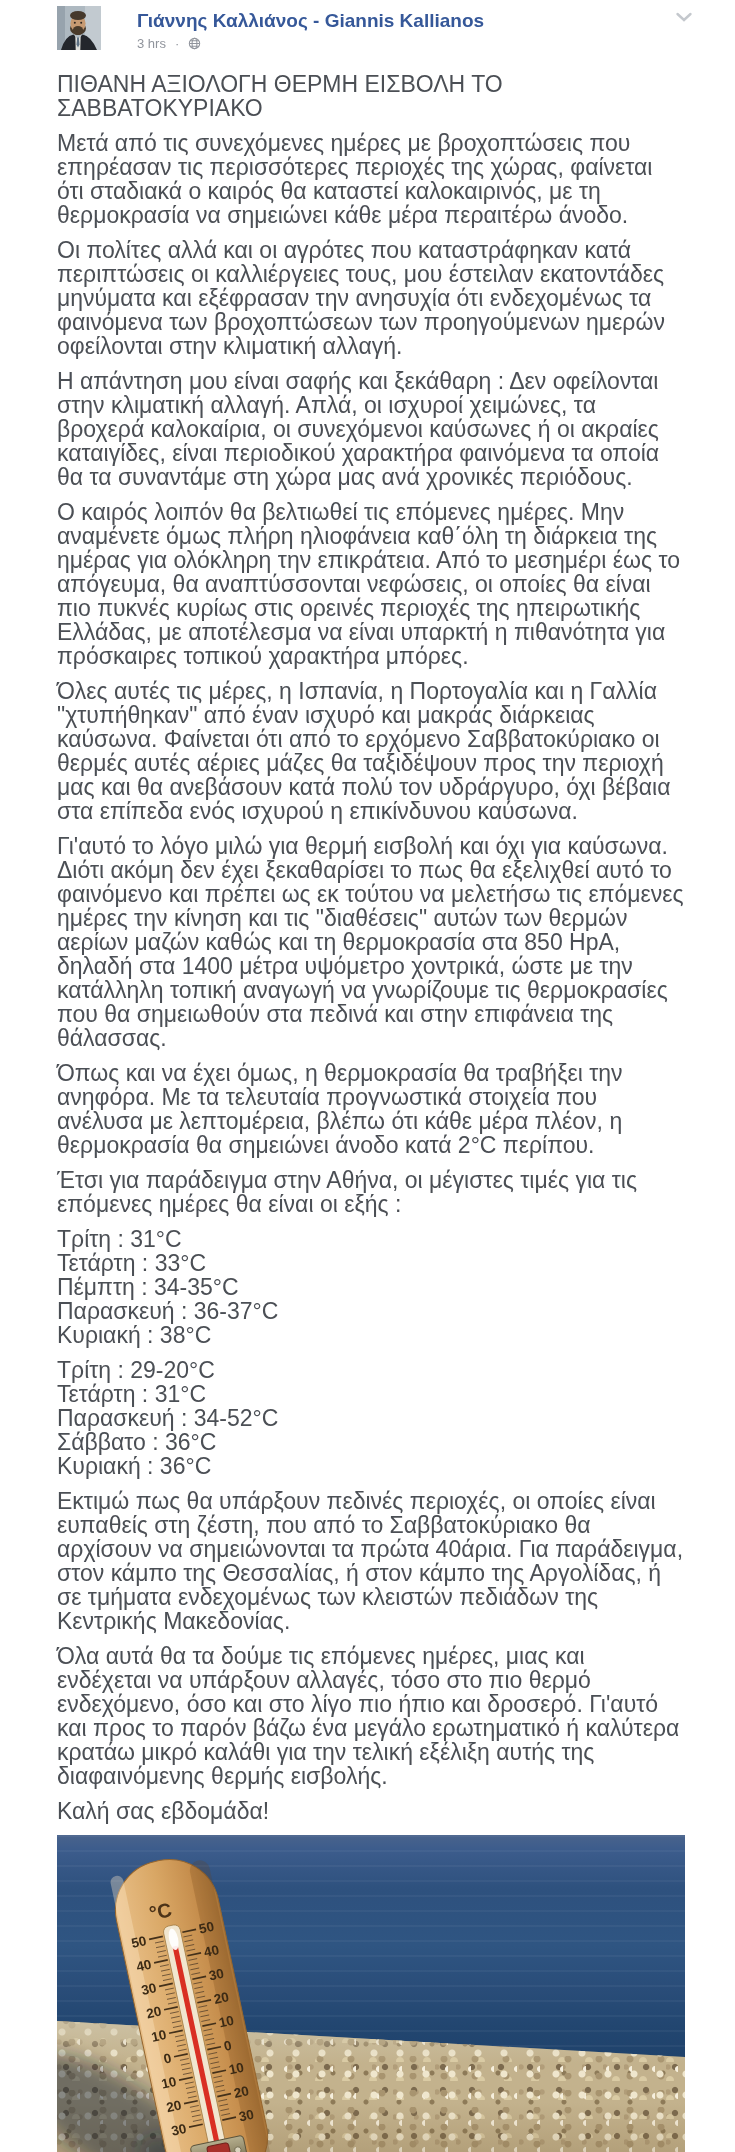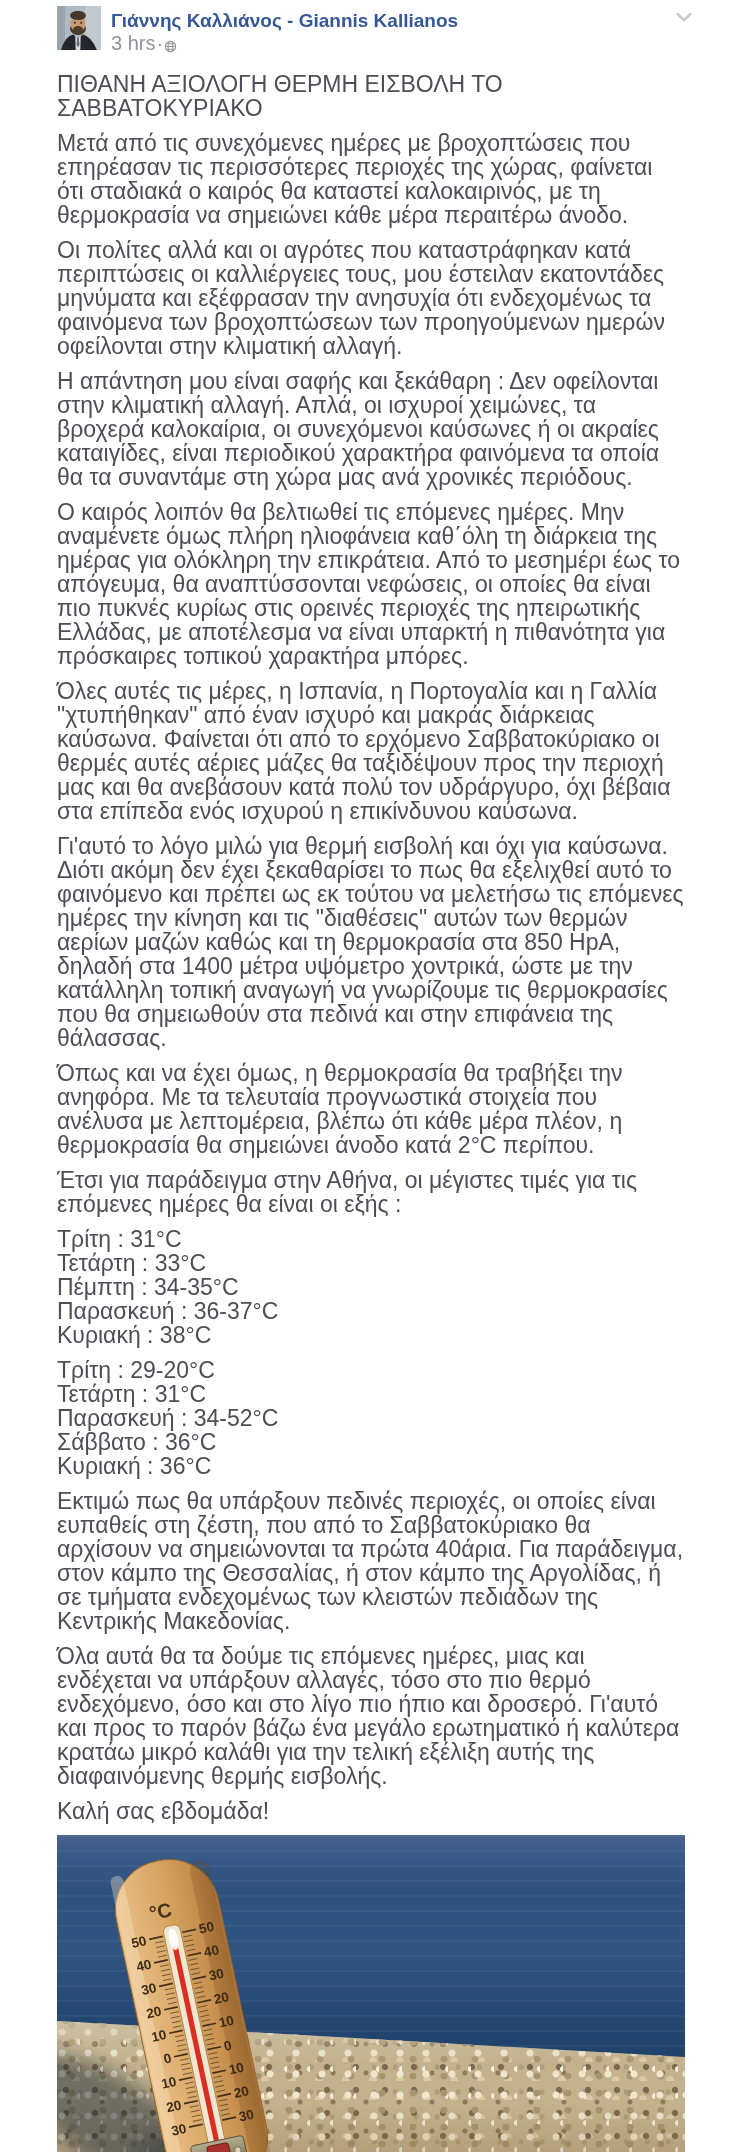--- a/index.html
+++ b/index.html
@@ -8,26 +8,26 @@
     font-family:"Liberation Sans","DejaVu Sans",sans-serif;
     -webkit-font-smoothing:antialiased;
   }
   .card{width:735px;background:#fff;}
 
   
   .header{position:relative;padding:8px 45px 0 57px;height:52px;}
   .avatar{
     position:absolute;left:57px;top:6px;width:44px;height:44px;overflow:hidden;cursor:pointer;
   }
-  .header-text{margin-left:54px;padding-top:1px;}
+  .header-text{margin-left:80px;padding-top:1px;}
   .author{
     display:inline-block;color:#365899;font-weight:bold;font-size:19px;line-height:23px;
     text-decoration:none;cursor:pointer;
   }
-  .meta{color:#90949c;font-size:20px;line-height:19px;margin-top:2px;display:flex;align-items:flex-end;gap:0;}
+  .meta{color:#90949c;font-size:13px;line-height:19px;margin-top:2px;display:flex;align-items:center;gap:8px;}
   .meta .dot{margin:0 1px;}
   .menu-chevron{position:absolute;right:42px;top:12px;cursor:pointer;}
 
   
   .post-text{padding:12px 50px 0 57px;font-size:23px;line-height:24px;color:#4b4f55;}
   .post-text p{margin:0 0 11px 0;}
   .forecast span{display:block;}
 
   
   .photo{

